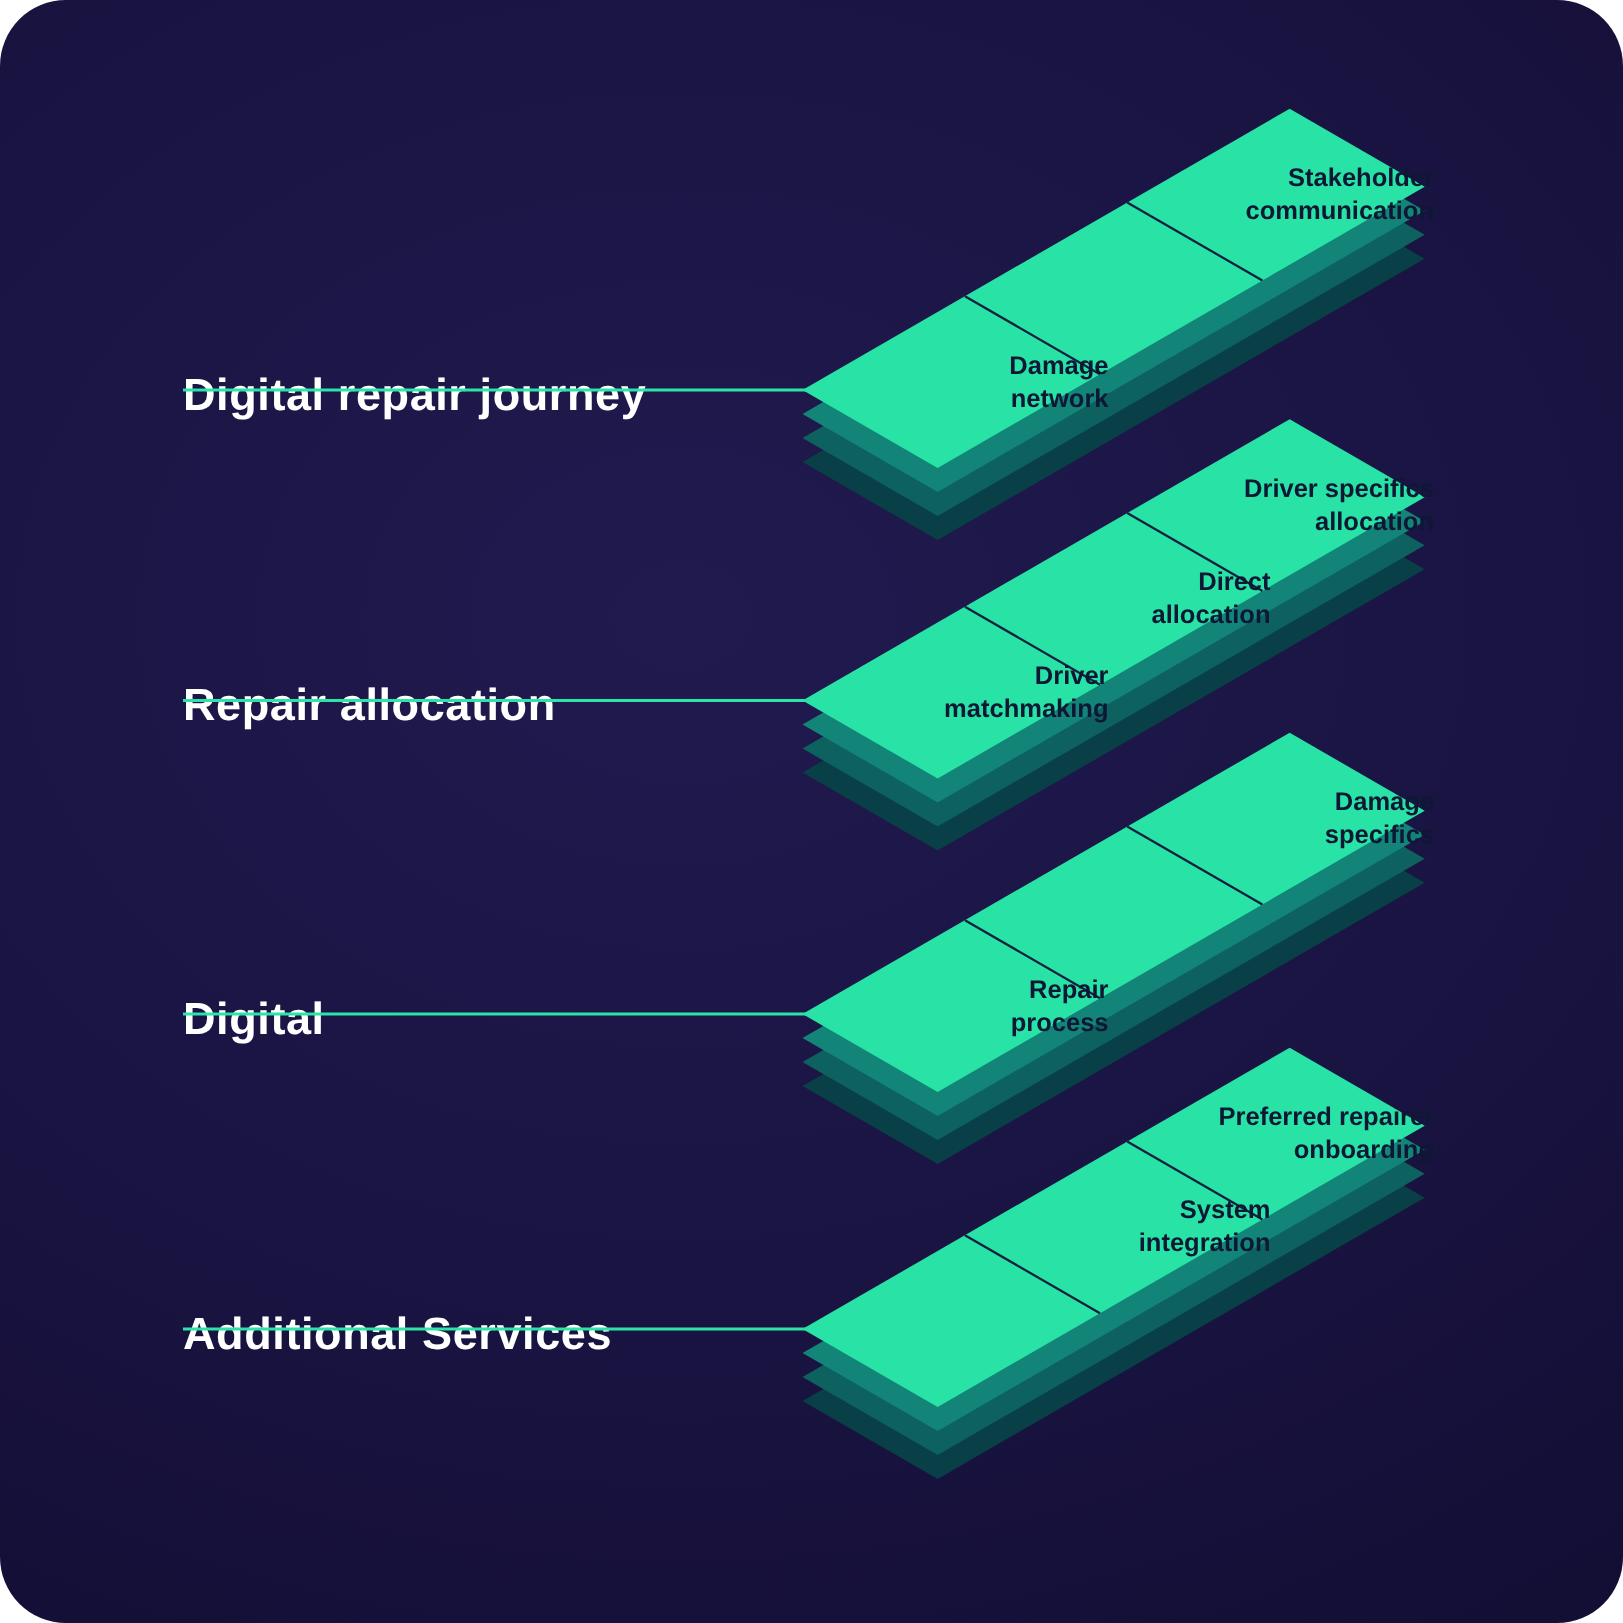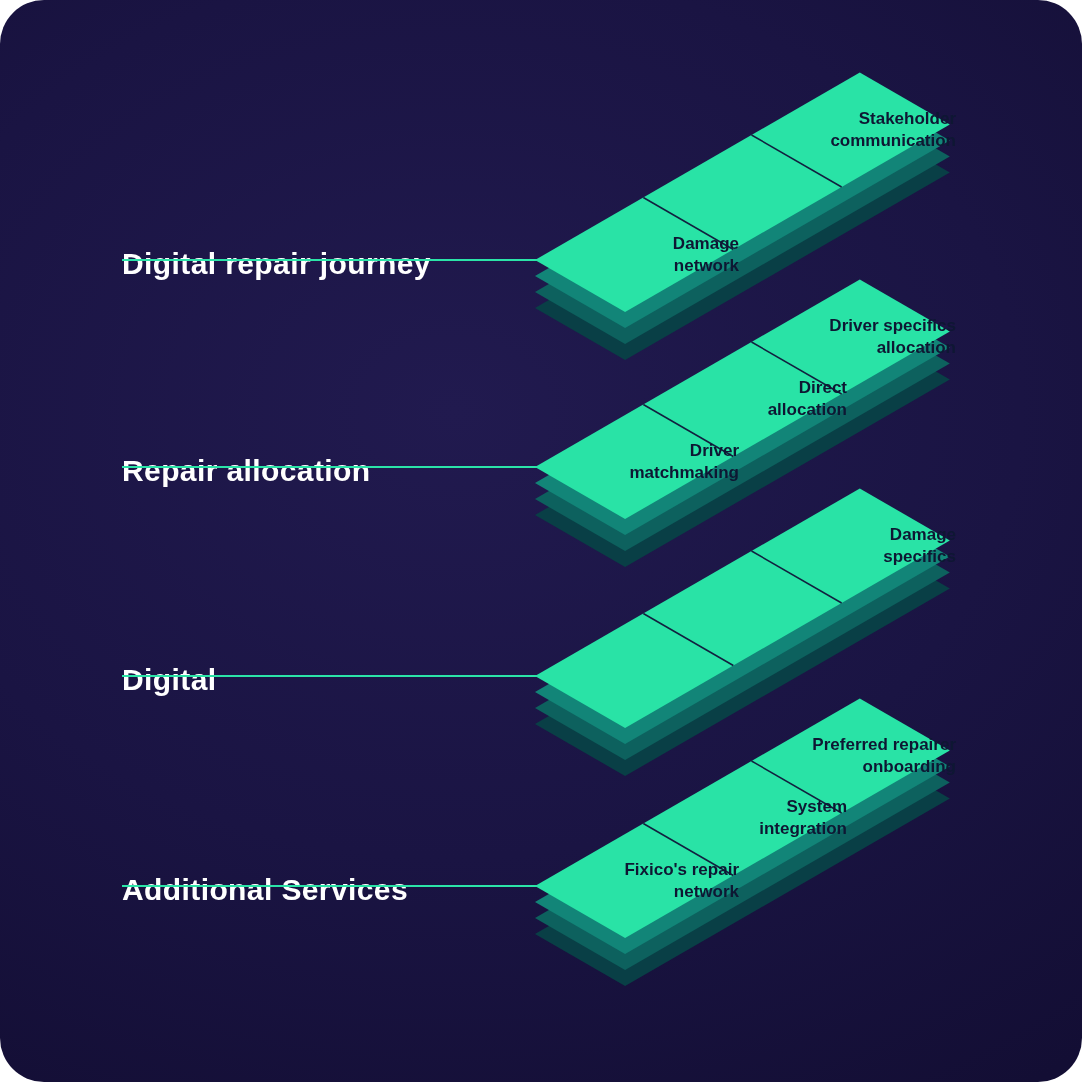--- a/index.html
+++ b/index.html
@@ -88,43 +88,43 @@
     <div class="connector"></div>
     <div class="stack">
       <svg width="420" height="292" viewBox="0 0 420 292">
         <polygon points="2,238 326.8,50.5 416.8,102.5 92.1,290" fill="#093f46"></polygon>
         <polygon points="2,222 326.8,34.5 416.8,86.5 92.1,274" fill="#0d615e"></polygon>
         <polygon points="2,206 326.8,18.5 416.8,70.5 92.1,258" fill="#128578"></polygon>
         <polygon points="2,190 326.8,2.5 416.8,54.5 92.1,242" fill="#29e3a6"></polygon>
         <line x1="110.3" y1="127.5" x2="200.3" y2="179.5" stroke="#12203f" stroke-width="1.5"></line>
         <line x1="218.5" y1="65" x2="308.6" y2="117" stroke="#12203f" stroke-width="1.5"></line>
       </svg>
+      <div class="tile-label tl-0">
+        <span>Repair</span>
+        <span>process</span>
+      </div>
       <div class="tile-label tl-2">
         <span>Damage</span>
         <span>specifics</span>
       </div>
     </div>
   </section>
 
   <section class="row row-3">
     <h2 class="label">Additional Services</h2>
     <div class="connector"></div>
     <div class="stack">
       <svg width="420" height="292" viewBox="0 0 420 292">
         <polygon points="2,238 326.8,50.5 416.8,102.5 92.1,290" fill="#093f46"></polygon>
         <polygon points="2,222 326.8,34.5 416.8,86.5 92.1,274" fill="#0d615e"></polygon>
         <polygon points="2,206 326.8,18.5 416.8,70.5 92.1,258" fill="#128578"></polygon>
         <polygon points="2,190 326.8,2.5 416.8,54.5 92.1,242" fill="#29e3a6"></polygon>
         <line x1="110.3" y1="127.5" x2="200.3" y2="179.5" stroke="#12203f" stroke-width="1.5"></line>
         <line x1="218.5" y1="65" x2="308.6" y2="117" stroke="#12203f" stroke-width="1.5"></line>
       </svg>
-      <div class="tile-label tl-0">
-        <span>Fixico's repair</span>
-        <span>network</span>
-      </div>
       <div class="tile-label tl-2">
         <span>Preferred repairer</span>
         <span>onboarding</span>
       </div>
       <div class="tile-label tl-1">
         <span>System</span>
         <span>integration</span>
       </div>
     </div>
   </section>

